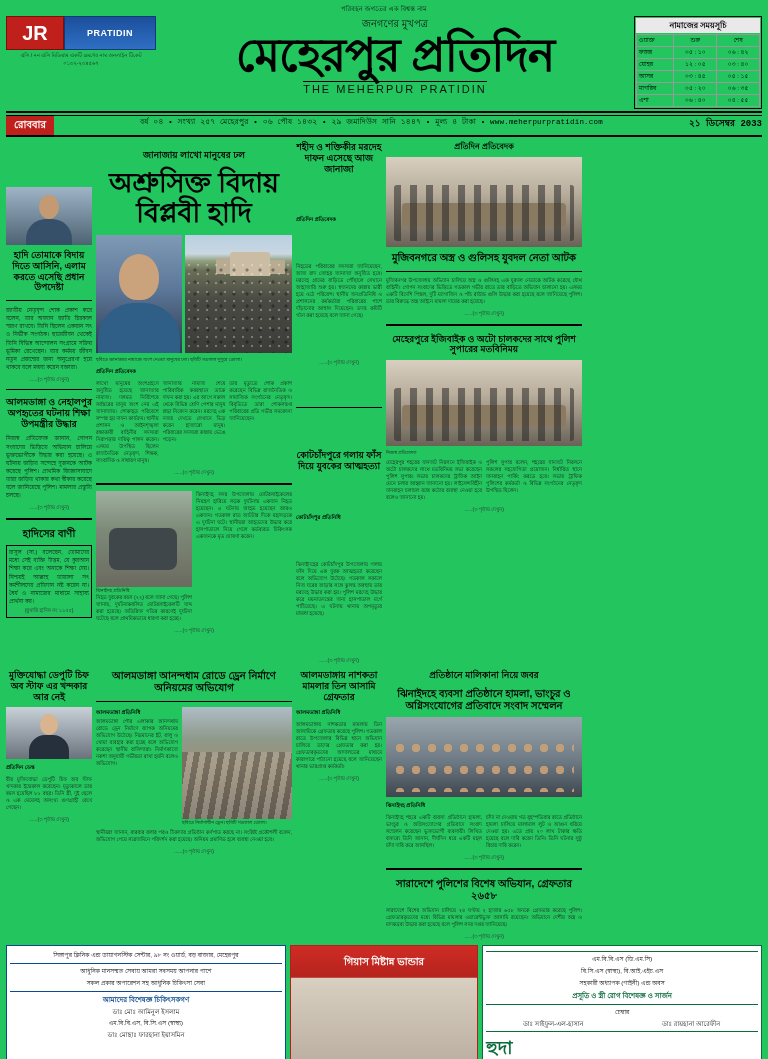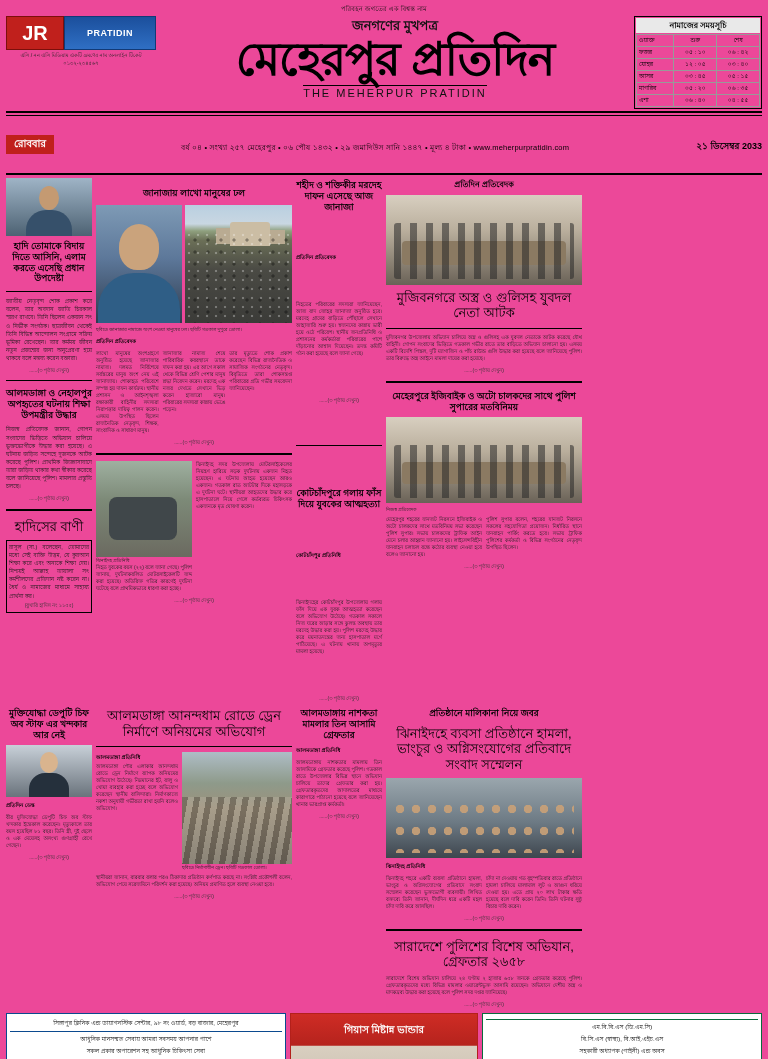--- a/index.html
+++ b/index.html
@@ -3,21 +3,21 @@
 <meta charset="utf-8">
 <style>
   * { box-sizing: border-box; }
   html, body {
     margin: 0; padding: 0;
     background: #b9b9b9;
     font-family: "Liberation Sans", sans-serif;
   }
   .page {
     width: 768px; height: 1059px;
-    background: #ec4899;
+    background: #22c55e;
     position: relative;
     overflow: hidden;
     padding: 4px 6px 4px 6px;
   }
 
   
   .masthead-top {
     text-align: center;
     font-size: 6.5px;
     color: #111;
@@ -65,22 +65,22 @@
   .mh-left-cap {
     font-size: 5.2px; text-align: center; line-height: 1.5;
     margin-top: 2px; color: #222;
   }
   .mh-center {
     flex: 1;
     text-align: center;
     padding: 0 4px;
   }
   .mh-kicker {
-    font-size: 13px;
-    font-weight: bold;
+    font-size: 10px;
+    font-weight: normal;
     color: #111;
     margin-bottom: -2px;
   }
   .mh-title {
     font-size: 46px;
     font-weight: bold;
     line-height: 1.05;
     letter-spacing: -1px;
     color: #000;
   }
@@ -107,56 +107,57 @@
     padding: 1px 0;
     font-weight: bold;
   }
   .mh-right table { width: 100%; border-collapse: collapse; font-size: 6px; }
   .mh-right td { border: .5px solid #999; padding: 0px 2px; text-align: center; }
   .mh-right td:first-child { text-align: left; }
 
   
   .infobar {
     display: flex;
-    align-items: flex-end;
+    align-items: flex-start;
     font-size: 7.5px;
     border-bottom: 2px solid #000;
     border-top: 1px solid #000;
-    padding: 19px 0;
+    padding: 0 0;
     margin-top: 2px;
+    font-family: Liberation Mono, monospace;
   }
   .infobar .day {
     background: #c0201c;
     color: #fff;
     font-weight: bold;
     font-size: 10px;
     padding: 1px 8px;
     margin-right: 6px;
   }
   .infobar .mid { flex: 1; text-align: center; letter-spacing: .2px; }
   .infobar .date { font-size: 9px; font-weight: bold; padding-left: 6px; }
 
   
   .grid {
     display: flex;
     gap: 4px;
     margin-top: 3px;
   }
   .col { display: flex; flex-direction: column; gap: 3px; }
-  .c1 { width: 86px; }
+  .c1 { width: 86px; justify-content: center; }
   .c2 { width: 196px; margin-top: 8px; }
   .c3 { width: 86px; gap: 38px; }
 
   .hl { font-size: 5.6px; line-height: 1.45; text-align: justify; color: #1a1a1a; }
   .tiny { font-size: 5px; line-height: 1.4; text-align: justify; color: #222; }
   .byline { font-size: 5.4px; font-weight: bold; margin: 2px 0 1px; }
   .dots { font-size: 5px; text-align: center; color: #333; margin-top: 2px; }
 
   .hd-sm { font-size: 9px; font-weight: bold; line-height: 1.2; text-align: center; margin: 2px 0; }
-  .hd-md { font-size: 13px; font-weight: normal; line-height: 1.2; text-align: center; margin: 2px 0; }
+  .hd-md { font-size: 10px; font-weight: bold; line-height: 1.2; text-align: center; margin: 2px 0; }
   .hd-xl {
     font-size: 27px; font-weight: bold; line-height: 1.1;
     text-align: center; margin: 2px 0 4px;
   }
   .kicker-c { font-size: 9px; font-weight: bold; text-align: center; margin-bottom: 1px; }
 
   .rule { border-top: 1px solid #000; margin: 2px 0; }
   .rule2 { border-top: 2px solid #000; margin: 3px 0; }
 
   
@@ -412,20 +413,21 @@
       <div class="rule2"></div>
       <div class="hd-md">হাদিসের বাণী</div>
       <div class="hadis-box">
         <div class="hl">রাসুল (সা.) বলেছেন, তোমাদের মধ্যে সেই ব্যক্তি উত্তম, যে কুরআন শিক্ষা করে এবং অন্যকে শিক্ষা দেয়। নিশ্চয়ই আল্লাহ তায়ালা সৎ কর্মশীলদের প্রতিদান নষ্ট করেন না। ধৈর্য ও নামাজের মাধ্যমে সাহায্য প্রার্থনা কর।</div>
         <div class="dots">(বুখারি হাদিস নং ১১৫৫)</div>
       </div>
     </div>
 
     <div class="col c2">
       <div class="kicker-c">জানাজায় লাখো মানুষের ঢল</div>
+      <div class="hd-xl">অশ্রুসিক্ত বিদায় বিপ্লবী হাদি</div>
       <div style="display:flex; gap:3px;">
         <div class="ph portrait" style="width:86px;">
           <div class="head"></div>
             <div class="body"></div>
         </div>
         <div class="ph crowd" style="flex:1; height:118px;">
           <div class="mosque"></div>
         </div>
       </div>
       <div class="cap">ছবিতে জানাজার নামাজে অংশ নেওয়া মানুষের ঢল। ছবিটি গতকাল দুপুরে তোলা।</div>

